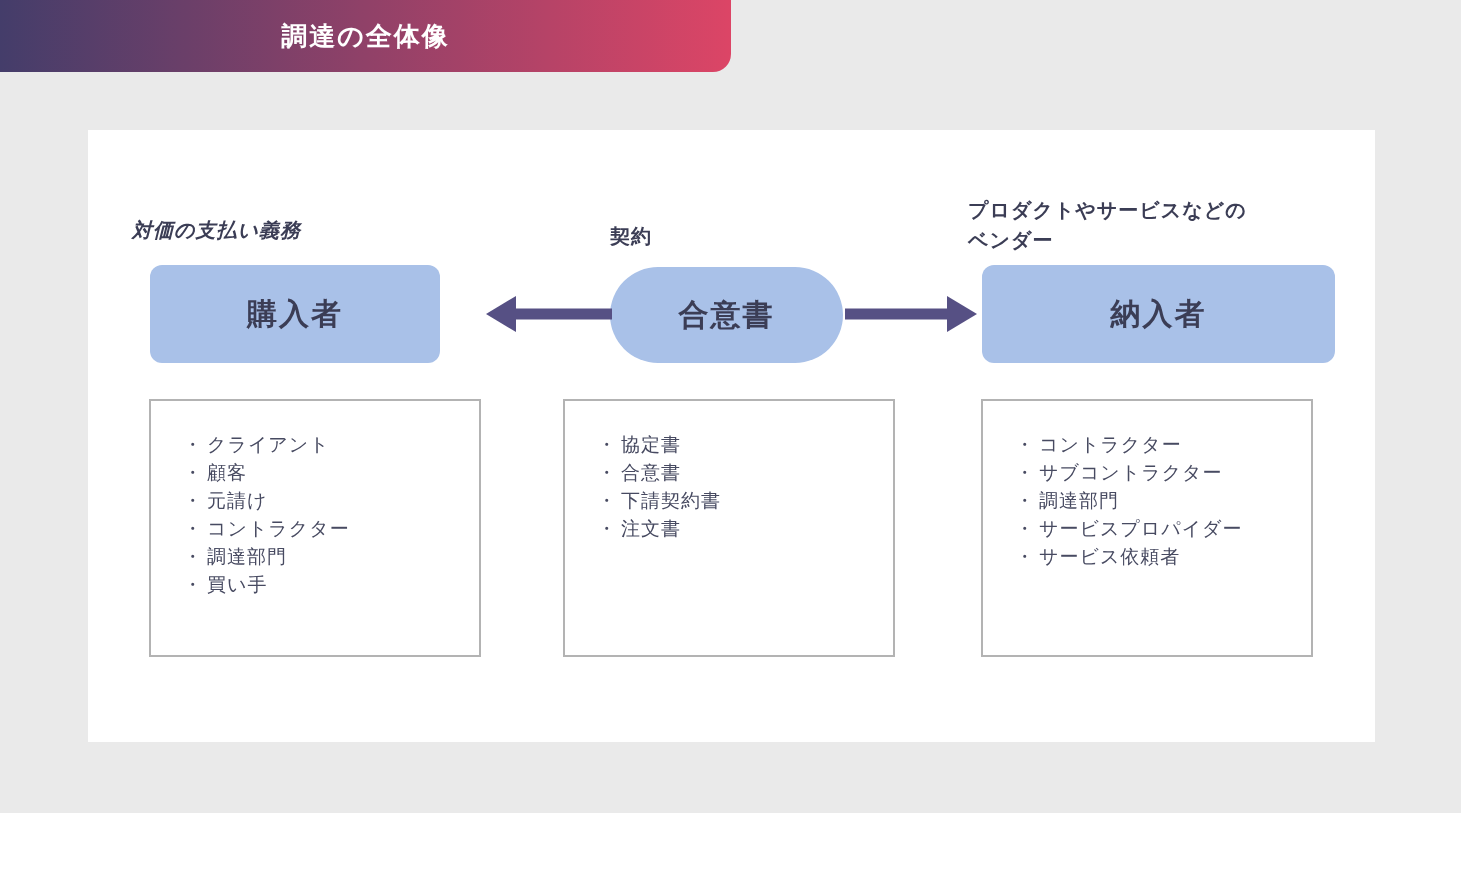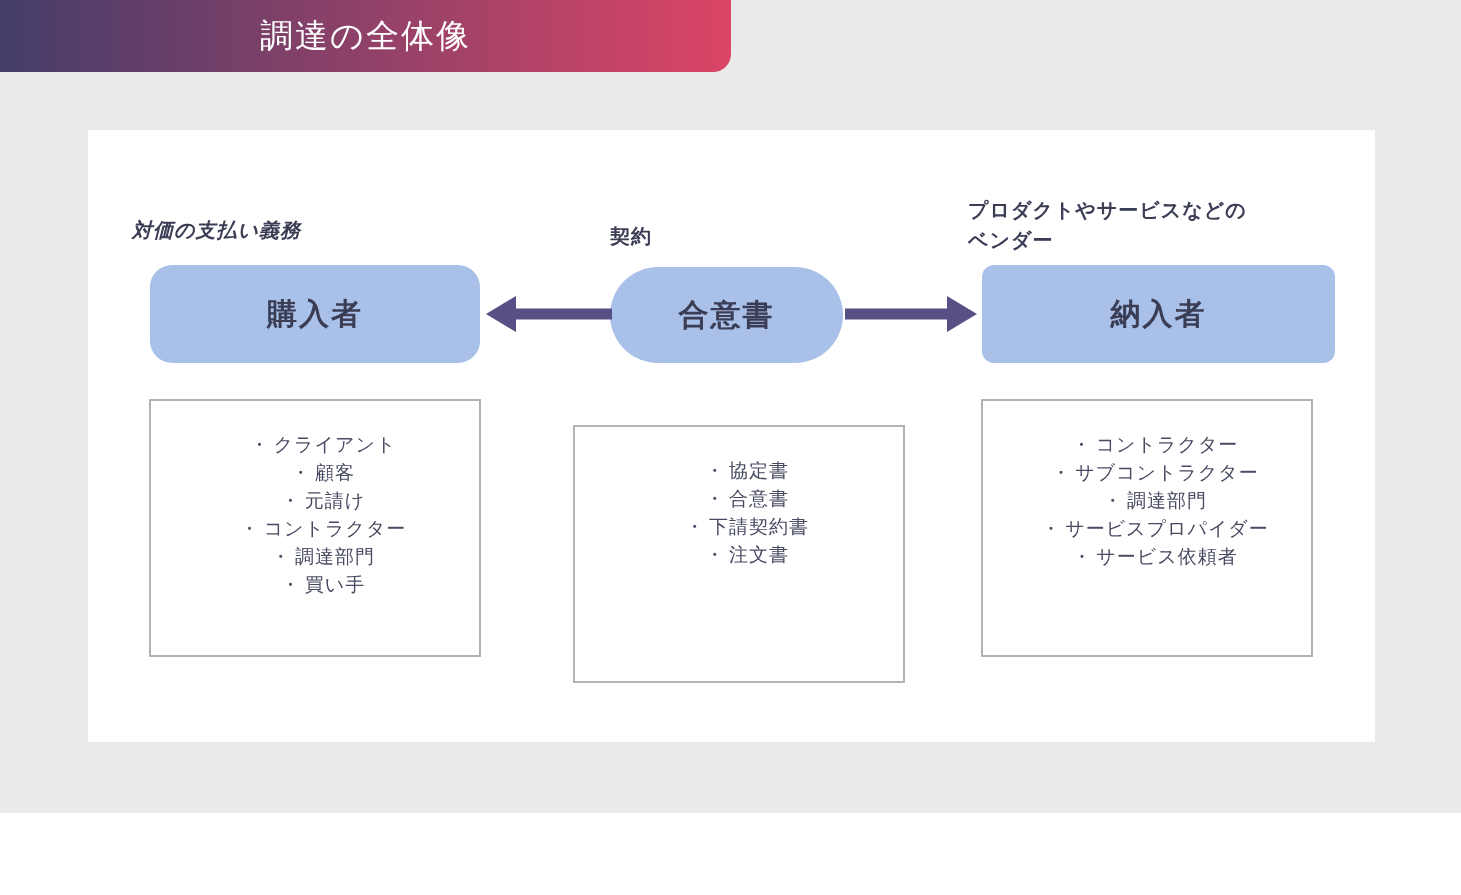--- a/index.html
+++ b/index.html
@@ -17,57 +17,57 @@
     background: #eaeaea;
   }
   .header-bar {
     position: absolute; left: 0; top: 0;
     width: 731px; height: 72px;
     background: linear-gradient(90deg, #443d6a 0%, #dc4566 100%);
     border-radius: 0 0 18px 0;
     display: flex; align-items: center; justify-content: center;
   }
   .page-title {
-    color: #ffffff; font-size: 33px; font-weight: normal; letter-spacing: 2px;
+    color: #ffffff; font-size: 26px; font-weight: bold; letter-spacing: 2px;
   }
   .card {
     position: absolute; left: 88px; top: 130px;
     width: 1287px; height: 612px;
     background: #ffffff;
   }
   .col-label {
     position: absolute;
     color: #3b3d55; font-size: 20px; font-weight: bold;
     text-align: left; line-height: 30px; letter-spacing: 1px;
   }
   #label-left   { left: 44px;  width: 330px; top: 85px; font-style: italic; }
   #label-center { left: 522px; width: 233px; top: 91px; }
   #label-right  { left: 880px; width: 356px; top: 65px; }
   .node {
     position: absolute; top: 135px; height: 98px;
     background: #a9c1e8;
     display: flex; align-items: center; justify-content: center;
     color: #3b3d55; font-size: 30px; font-weight: bold; letter-spacing: 2px;
   }
-  #node-purchaser { left: 62px;  width: 330px; border-radius: 22px; }
+  #node-purchaser { left: 62px;  width: 290px; border-radius: 12px; }
   #node-agreement { left: 522px; width: 233px; height: 96px; top: 137px; border-radius: 48px; }
   #node-supplier  { left: 894px; width: 353px; border-radius: 12px; }
   .arrow { position: absolute; top: 164px; }
   #arrow-left  { left: 398px; }
   #arrow-right { left: 757px; }
   .list-box {
     position: absolute; top: 269px;
     width: 332px; height: 258px;
     background: #ffffff;
     border: 2px solid #b3b3b3;
   }
   #purchaser-list { left: 61px; }
-  #agreement-list { left: 485px; margin-top: 26px; }
+  #agreement-list { left: 475px; }
   #supplier-list  { left: 893px; }
-  .list-box ul { list-style: none; margin: 0; padding: 30px 8px 0 24px; text-align: center; }
+  .list-box ul { list-style: none; margin: 0; padding: 30px 8px 0 32px; }
   .list-box li {
     font-size: 19px; color: #474a61; line-height: 28px;
     letter-spacing: 1px; white-space: nowrap;
   }
   .bullet { margin-right: 4px; }
   .footer-strip {
     position: absolute; left: 0; top: 813px;
     width: 1461px; height: 82px; background: #ffffff;
   }
 </style>

